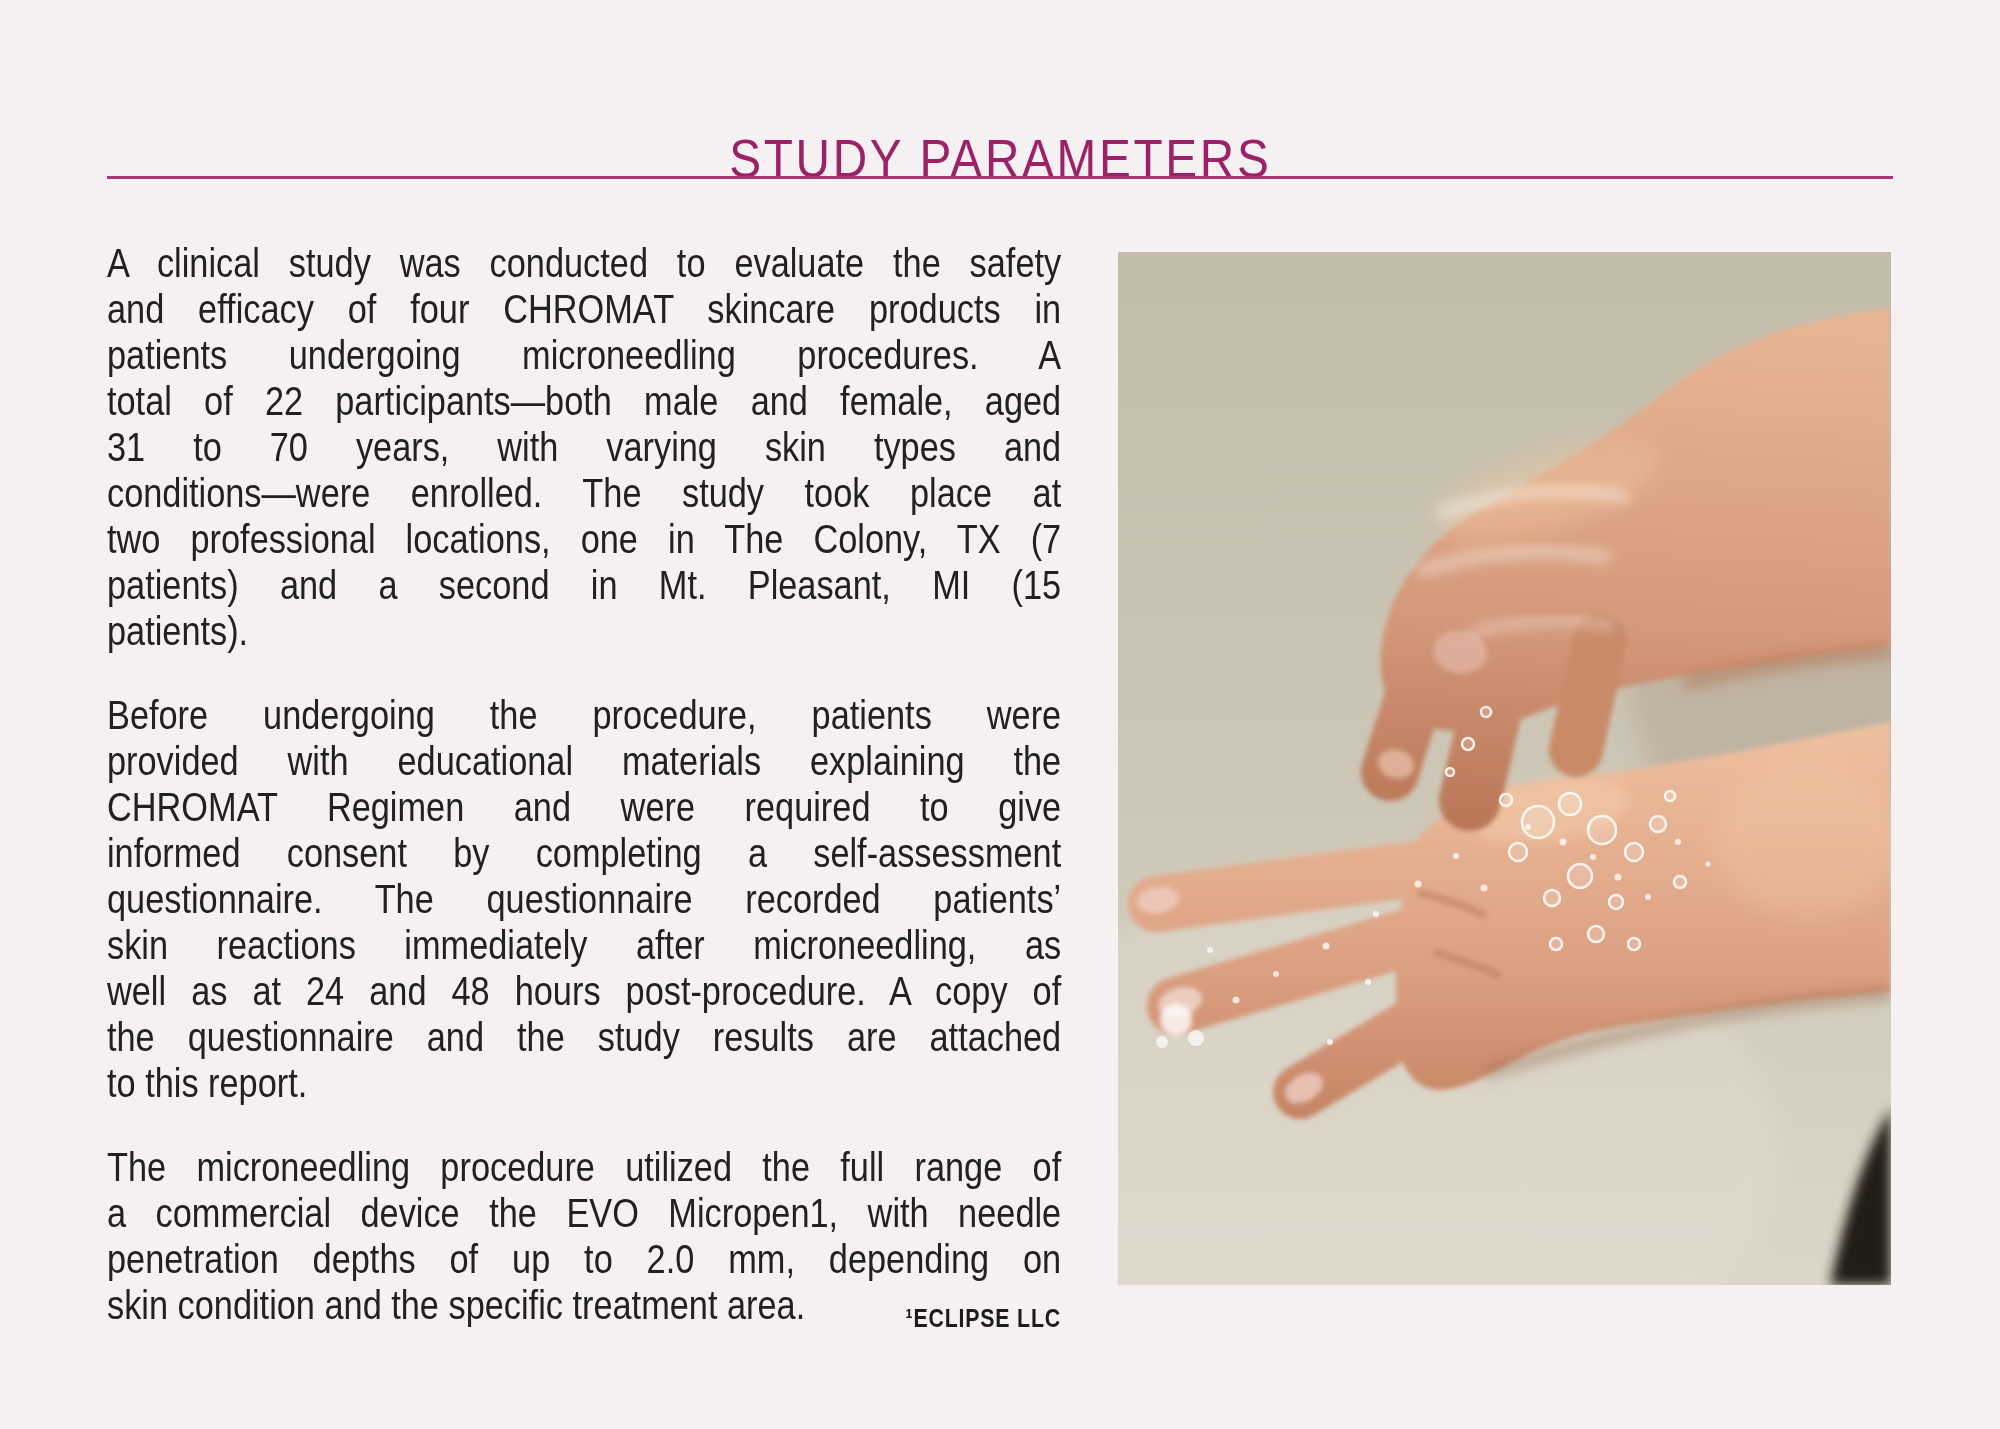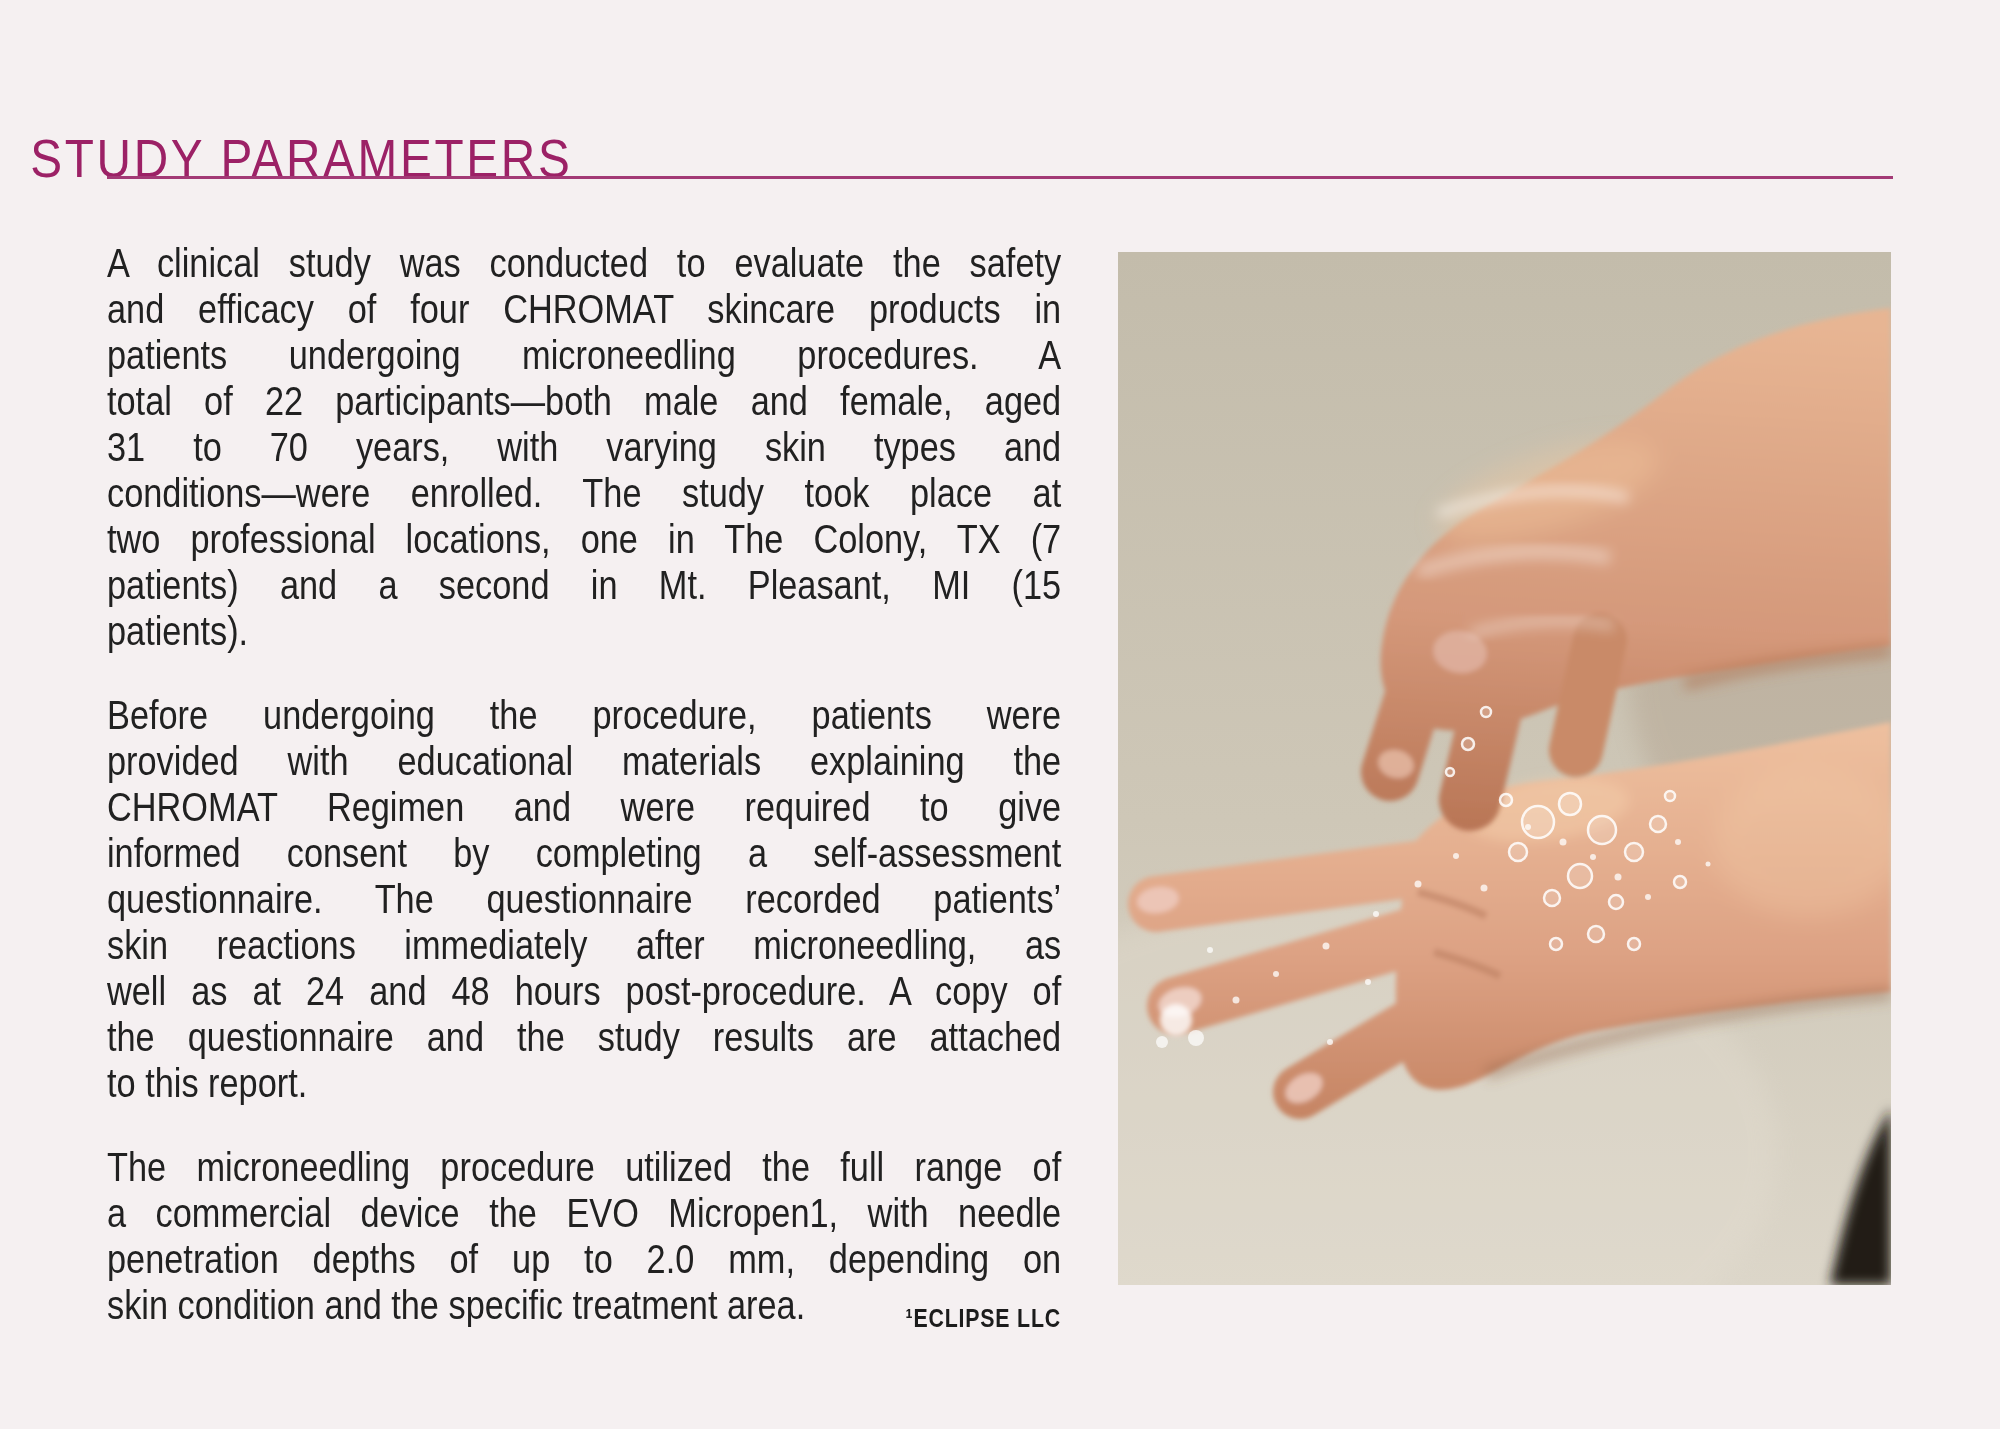--- a/index.html
+++ b/index.html
@@ -2,21 +2,21 @@
 <html style="--page-background: #f5f0f1; --accent: #9c2166; --rule: #a33a76; --body-text: #212121; --photo-background-top: #c3bcab; --photo-background-bottom: #dcd6c9; --skin-tone: #dda284; --bubble-white: #ffffff; --clothing-dark: #211e15;"><head>
 <meta charset="utf-8">
 <style>
   html,body{margin:0;padding:0}
   .page{
     position:relative;width:2000px;height:1429px;overflow:hidden;
     background:var(--page-background,#f5f0f1);
     font-family:"Liberation Sans","DejaVu Sans",sans-serif;
     color:var(--body-text,#212121);
   }
-  .title-wrap{position:absolute;top:96px;left:0;width:100%;text-align:left}
+  .title-wrap{position:absolute;top:96px;left:0;width:100%;text-align:center}
   .title{
     display:inline-block;transform:scaleX(.9);transform-origin:50% 0;
     font-size:53px;line-height:1;font-weight:400;letter-spacing:3px;
     color:var(--accent,#9c2166);white-space:nowrap;
   }
   .rule{position:absolute;left:107px;top:176px;width:1786px;height:3px;background:var(--rule,#a33a76)}
   .body-col{
     position:absolute;left:107px;top:240px;width:1140px;
     transform:scaleX(.837);transform-origin:0 0;
     font-size:41px;line-height:46px;color:var(--body-text,#212121);

